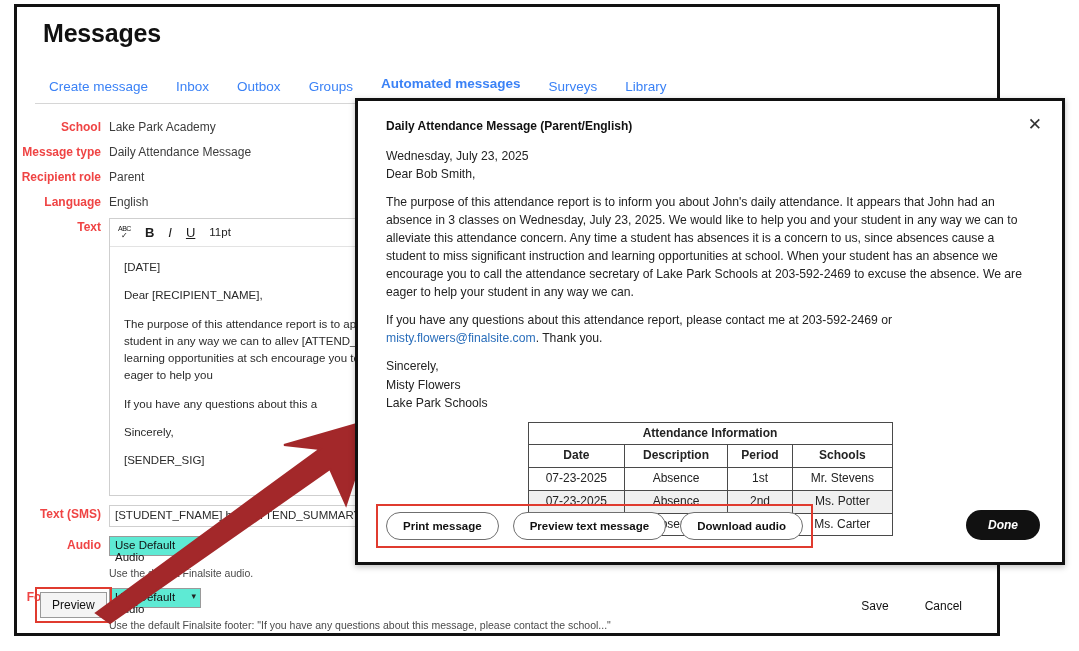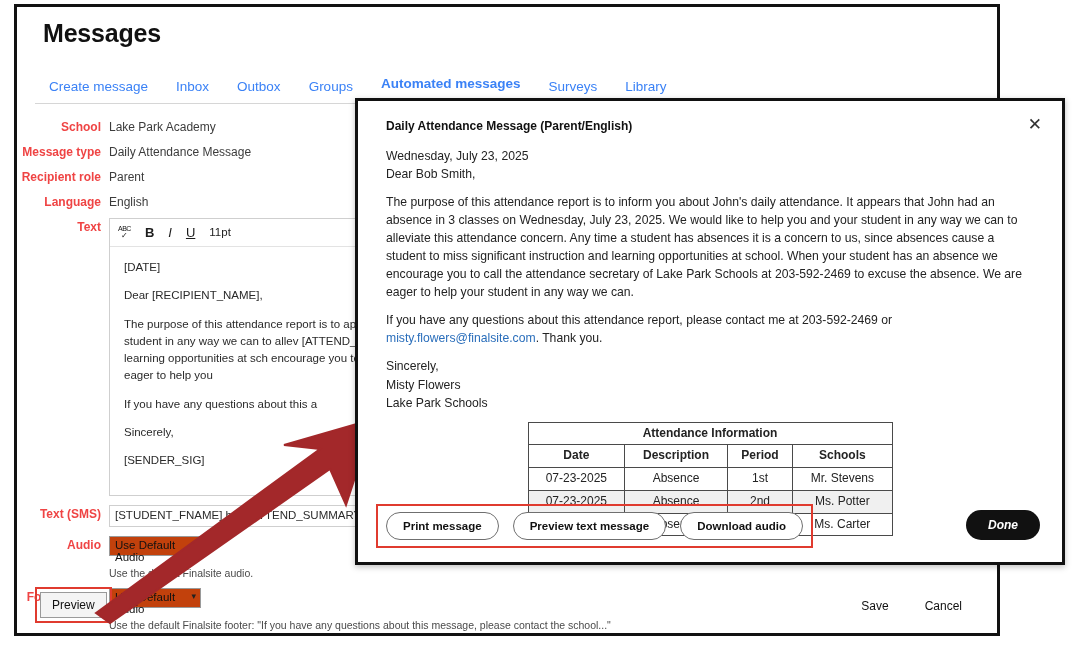--- a/index.html
+++ b/index.html
@@ -126,21 +126,21 @@
     padding: 3px 5px;
     height: 22px;
     overflow: hidden;
     white-space: nowrap;
     background: #fff;
   }
   .select-box {
     border: 1px solid #9a9a9a;
     font-size: 11.5px;
     padding: 2px 18px 2px 5px;
-    background: #c2410c;
+    background: #5eead4;
     position: relative;
     display: inline-block;
     width: 92px;
     height: 20px;
     color: #111;
   }
   .select-box:after {
     content: "\25BE";
     position: absolute;
     right: 4px; top: 2px;

